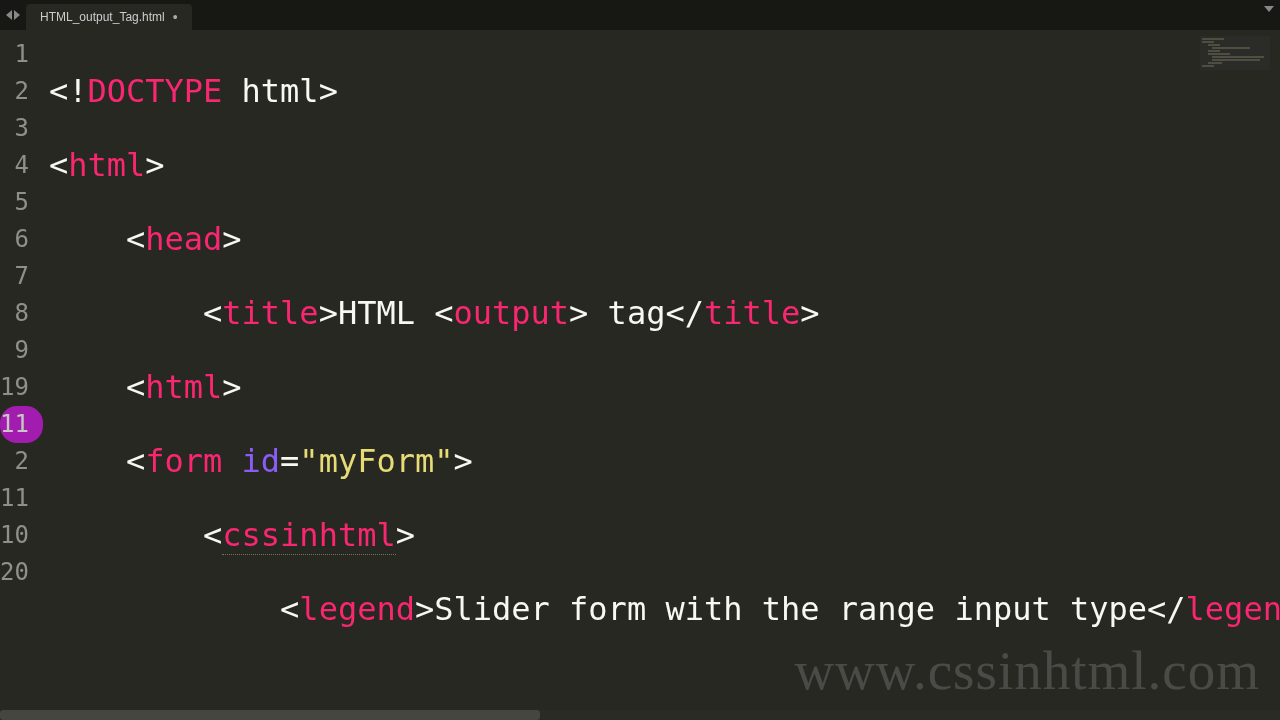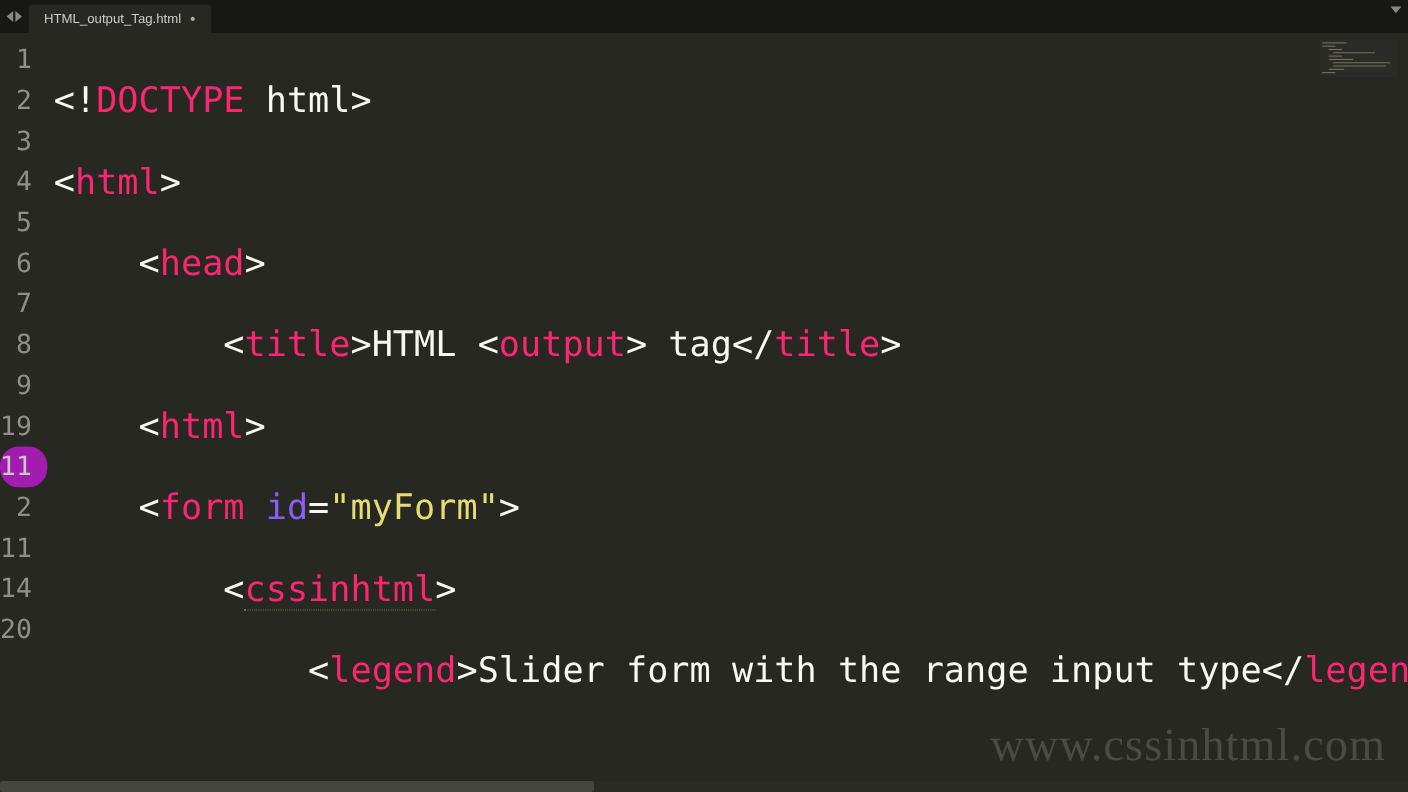--- a/index.html
+++ b/index.html
@@ -92,21 +92,21 @@
     top: 36px; right: 10px;
     width: 70px; height: 34px;
     background: rgba(120,120,120,0.06);
   }
   .minimap svg { width:100%; height:100%; }
   .watermark {
     position: absolute;
     right: 20px;
     bottom: 18px;
     font-family: "Lucida Handwriting", cursive;
-    font-size: 42px;
+    font-size: 55px;
     color: rgba(180,180,180,0.25);
     letter-spacing: 1px;
   }
   .hscroll {
     position:absolute;
     left:0; bottom:0; right:0;
     height:10px;
     background:#2a2b24;
   }
   .hscroll .thumb{
@@ -137,21 +137,21 @@
     <div class="ln">4</div>
     <div class="ln">5</div>
     <div class="ln">6</div>
     <div class="ln">7</div>
     <div class="ln">8</div>
     <div class="ln">9</div>
     <div class="ln">19</div>
     <div class="ln active">11</div>
     <div class="ln">2</div>
     <div class="ln">11</div>
-    <div class="ln">14</div>
+    <div class="ln">10</div>
     <div class="ln">20</div>
   </div>
 
   <div class="code">
 <span class="line"><span class="p">&lt;!</span><span class="kw">DOCTYPE</span><span class="txt"> html</span><span class="p">&gt;</span></span>
 <span class="line"><span class="p">&lt;</span><span class="kw">html</span><span class="p">&gt;</span></span>
 <span class="line">    <span class="p">&lt;</span><span class="kw">head</span><span class="p">&gt;</span></span>
 <span class="line">        <span class="p">&lt;</span><span class="kw">title</span><span class="p">&gt;</span><span class="txt">HTML </span><span class="p">&lt;</span><span class="kw">output</span><span class="p">&gt;</span><span class="txt"> tag</span><span class="p">&lt;/</span><span class="kw">title</span><span class="p">&gt;</span></span>
 <span class="line">    <span class="p">&lt;</span><span class="kw">html</span><span class="p">&gt;</span></span>
 <span class="line">    <span class="p">&lt;</span><span class="kw">form</span><span class="p"> </span><span class="attr">id</span><span class="p">=</span><span class="str">"myForm"</span><span class="p">&gt;</span></span>

